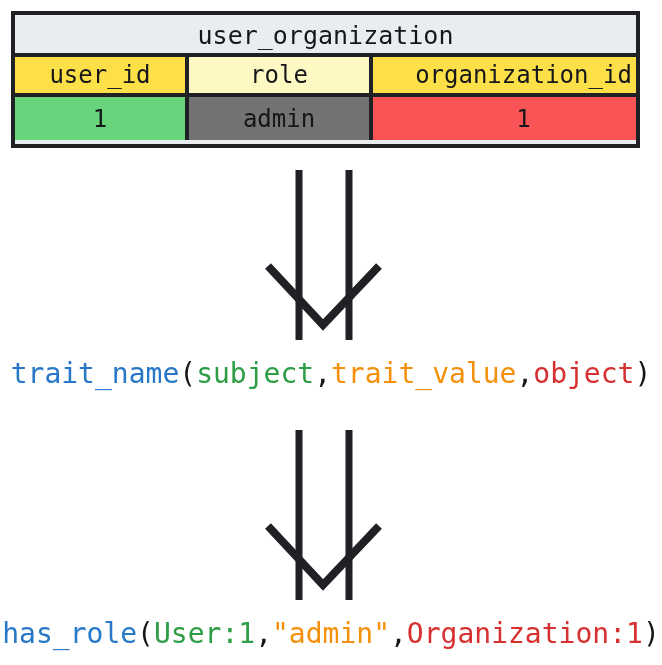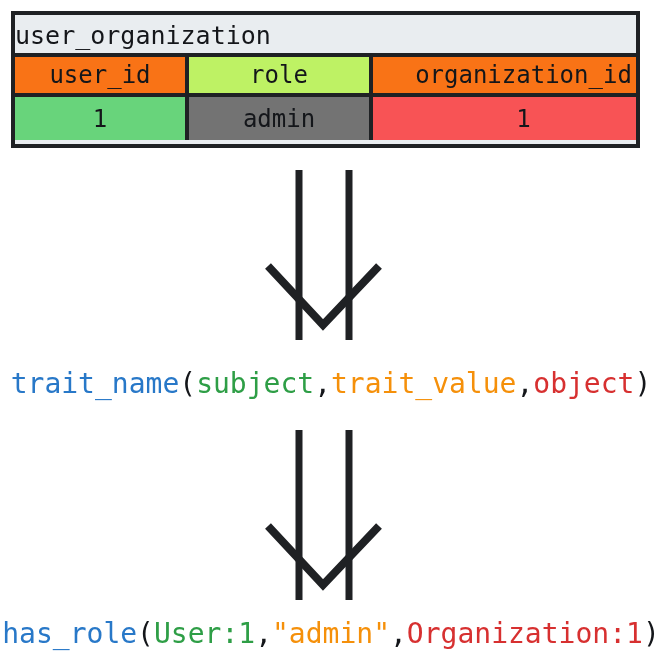--- a/index.html
+++ b/index.html
@@ -23,20 +23,21 @@
     width: 629px;
     height: 137px;
     box-sizing: border-box;
     border: 4px solid #1f2124;
     background: #e9edf0;
   }
   .t-row {
     display: flex;
     box-sizing: border-box;
     width: 100%;
+    justify-content: center;
   }
   .t-title {
     height: 42px;
     line-height: 42px;
     text-align: center;
     font-size: 25px;
     color: #14161a;
     background: #e9edf0;
     border-bottom: 4px solid #1f2124;
     box-sizing: border-box;
@@ -57,22 +58,22 @@
     justify-content: center;
     font-size: 24px;
     color: #14161a;
     overflow: hidden;
     white-space: nowrap;
   }
   .c0 { width: 170px; }
   .c1 { width: 188px; border-left: 4px solid #1f2124; border-right: 4px solid #1f2124; }
   .c2 { flex: 1 1 auto; padding-left: 38px; }
 
-  .bg-grey   { background: #f97316; }
-  .bg-blue   { background: #bef264; }
+  .bg-grey   { background: #fde047; }
+  .bg-blue   { background: #fef9c3; }
   .bg-green  { background: #68d47b; }
   .bg-orange { background: #737373; }
   .bg-red    { background: #f85355; }
 
   
   .arrow-svg {
     position: absolute;
     left: 0;
     width: 662px;
   }
@@ -83,21 +84,21 @@
   .code-line {
     position: absolute;
     left: 0;
     width: 662px;
     text-align: center;
     font-size: 28px;
     letter-spacing: 0px;
     white-space: nowrap;
     color: #14161a;
   }
-  #line-trait { top: 367px; }
+  #line-trait { top: 357px; }
   #line-fact  { top: 617px; }
 
   .tok-fn     { color: #2878c8; }
   .tok-punct  { color: #14161a; }
   .tok-subj   { color: #2e9e46; }
   .tok-val    { color: #f5900a; }
   .tok-obj    { color: #d73030; }
 </style>
 </head>
 <body>

